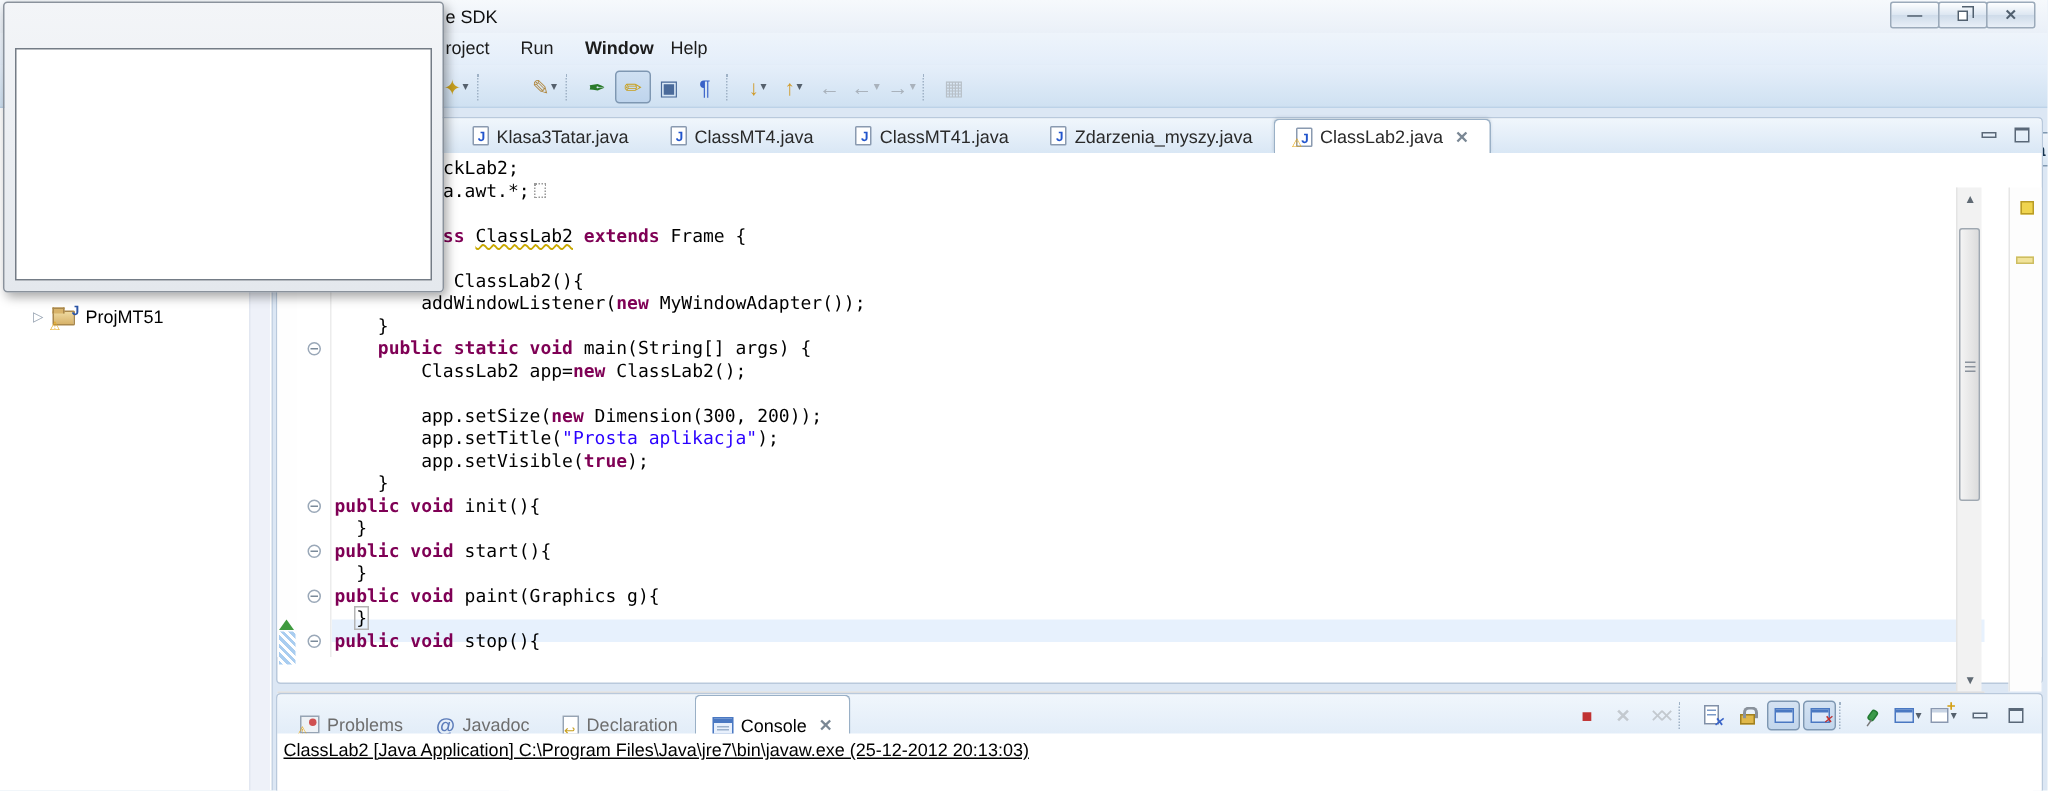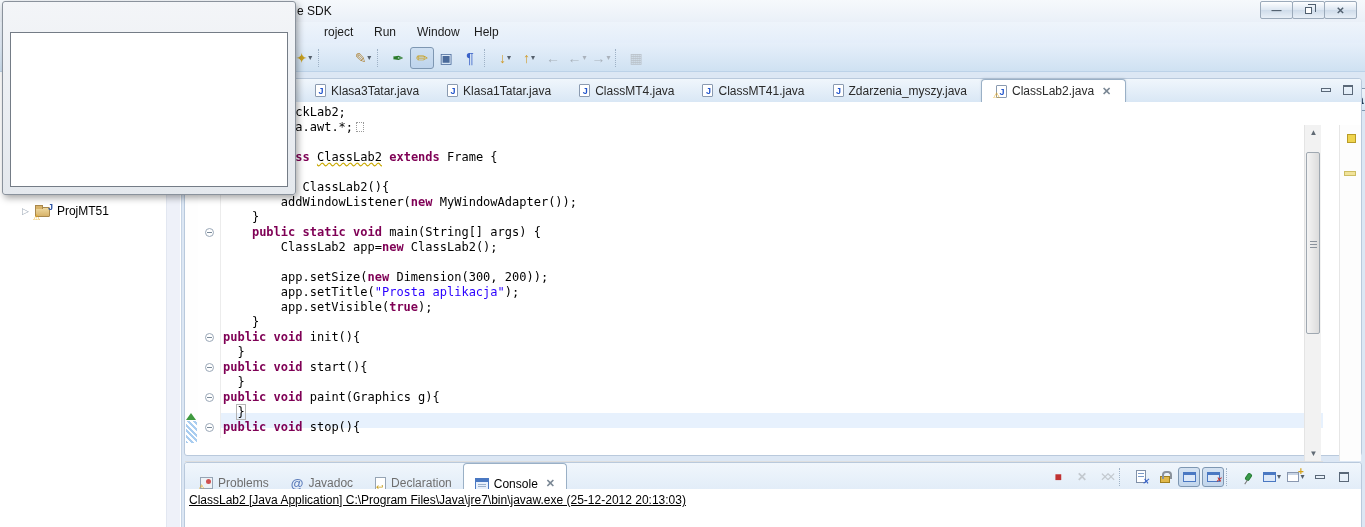--- a/index.html
+++ b/index.html
@@ -8,21 +8,21 @@
 
   
   .titlebar { position:absolute; left:0; top:0; width:1365px; height:22px; background:linear-gradient(#f6f9fc,#eaf0f8); }
   .title-text { position:absolute; left:297px; top:4px; color:#111; }
   .win-controls { position:absolute; right:8px; top:1px; display:flex; }
   .win-btn { width:33px; height:18px; border:1px solid #9baaba; background:linear-gradient(#fdfeff,#dde7f2 48%,#cfdcea 52%,#e8eff7); border-radius:2px; margin-left:-1px; display:flex; align-items:center; justify-content:center; color:#51606f; font-weight:bold; font-size:10px; }
   .wr-sq { width:7px; height:7px; border:1px solid #51606f; background:#fff; position:relative; }
   .wr-sq::before { content:""; position:absolute; left:2px; top:-4px; width:7px; height:7px; border:1px solid #51606f; border-bottom:none; border-left:none; }
 
   .menubar { position:absolute; left:0; top:22px; width:1365px; height:21px; background:linear-gradient(#eef4fb,#e4eefa); }
-  .menu-item { position:absolute; top:3px; color:#1c1c1c; cursor:default;margin-left:27px; }
+  .menu-item { position:absolute; top:3px; color:#1c1c1c; cursor:default; }
 
   .toolbar { position:absolute; left:0; top:43px; width:1365px; height:29px; background:linear-gradient(#e6effa,#cfe1f2); border-bottom:1px solid #bcd2e8; }
   .tb-row { position:absolute; left:292px; top:3px; display:flex; align-items:center; height:23px; }
   .tbi { width:24px; height:22px; display:flex; align-items:center; justify-content:center; border-radius:3px; position:relative; }
   .tbi.pressed { border:1px solid #7e97b2; background:linear-gradient(#cfe0f2,#bed4ec); }
   .tbi .g { font-size:14px; line-height:1; }
   .caret { font-size:8px; color:#55606c; margin-left:1px; }
   .caret.dis { color:#aab2bc; }
   .tsep { width:6px; height:18px; border-left:1px dotted #9fb2c6; margin:0 3px 0 2px; }
 
@@ -153,21 +153,21 @@
     <div class="win-btn">
         <span class="wr-sq"></span>
       </div>
     <div class="win-btn">✕</div>
   </div>
 </div>
 
 <div class="menubar" id="menubar">
     <span class="menu-item" style="left: 297px;">roject</span>
     <span class="menu-item" style="left: 347px;">Run</span>
-    <span class="menu-item" style="left: 390px;">Window</span>
+    <span class="menu-item" style="left: 390px; font-weight: bold;">Window</span>
     <span class="menu-item" style="left: 447px;">Help</span>
   </div>
 
 <div class="toolbar">
   <div class="tb-row" id="tb-row">
       <span class="tbi">
         <span class="g" style="color: rgb(200, 160, 32);">✦</span>
         <span class="caret">▾</span>
       </span>
       <span class="tsep"></span>
@@ -243,24 +243,20 @@
     </span>
     <span class="pkg-label">ProjMT51</span>
   </div>
 </div>
 
 <div class="editor-panel">
   <div class="etabstrip" id="etabstrip">
       <div class="etab">
         <span class="jfile"></span>
         <span>Klasa3Tatar.java</span>
-      </div>
-      <div class="etab">
-        <span class="jfile"></span>
-        <span>Klasa1Tatar.java</span>
       </div>
       <div class="etab">
         <span class="jfile"></span>
         <span>ClassMT4.java</span>
       </div>
       <div class="etab">
         <span class="jfile"></span>
         <span>ClassMT41.java</span>
       </div>
       <div class="etab">

